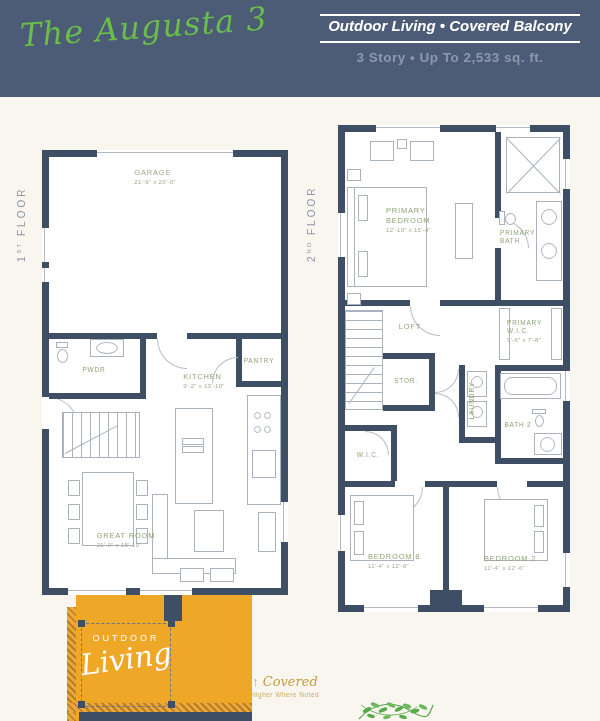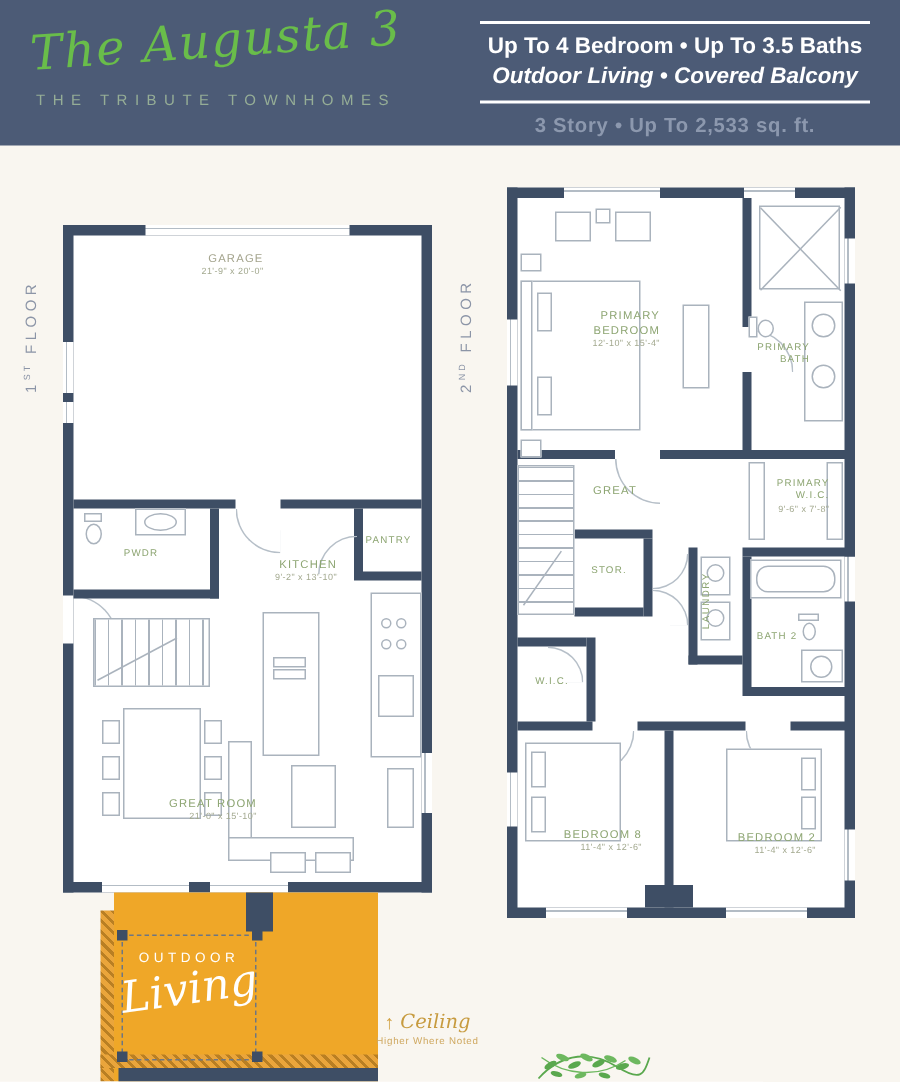--- a/index.html
+++ b/index.html
@@ -27,21 +27,21 @@
   .arc{position:absolute;border:1px solid #b6bfc8;box-sizing:border-box;background:transparent;}
   .arc-tl{border-radius:100% 0 0 0;border-right:none;border-bottom:none;}
   .arc-tr{border-radius:0 100% 0 0;border-left:none;border-bottom:none;}
   .arc-bl{border-radius:0 0 0 100%;border-right:none;border-top:none;}
   .arc-br{border-radius:0 0 100% 0;border-left:none;border-top:none;}
   .stairs-h{position:absolute;border:1px solid #aab3bd;background-color:#fff;box-sizing:border-box;
         background-image:repeating-linear-gradient(to right,#aab3bd 0 1px,transparent 1px 9px);}
   .stairs-v{position:absolute;border:1px solid #aab3bd;background-color:#fff;box-sizing:border-box;
         background-image:repeating-linear-gradient(to bottom,#aab3bd 0 1px,transparent 1px 9px);}
   .diag{position:absolute;background:#aab3bd;height:1px;transform-origin:left center;}
-  .rlabel{position:absolute;transform:translate(-50%,-50%);text-align:right;color:#8da572;line-height:1.3;}
+  .rlabel{position:absolute;transform:translate(-50%,-50%);text-align:left;color:#8da572;line-height:1.3;}
   .rname{font-size:7.5px;letter-spacing:.8px;}
   .rdims{font-size:6px;color:#a3a98f;margin-top:1px;letter-spacing:.3px;}
   .floor-tag{position:absolute;width:112px;transform:rotate(-90deg);transform-origin:0 0;
         color:#8c95a7;font-size:10px;letter-spacing:3px;white-space:nowrap;}
   .floor-tag sup{font-size:6px;vertical-align:4px;letter-spacing:2px;}
   .vtext{position:absolute;font-size:6.5px;color:#8da572;letter-spacing:1px;transform:rotate(-90deg);text-align:center;}
   
   .outdoor{position:absolute;margin-left:19px;}
   .orange{position:absolute;background:#efa728;}
   .hatch{position:absolute;background:repeating-linear-gradient(45deg,#b97f23 0 2px,#eaa53b 2px 5px);}
@@ -57,24 +57,22 @@
   .note-word{font-family:"DejaVu Serif",serif;font-style:italic;font-size:13px;color:#c79b3f;}
   .note-sub{font-size:6.5px;color:#cfa860;letter-spacing:.5px;margin-top:2px;}
 </style>
 </head>
 <body>
 
 <div class="page">
 
   <div class="hdr">
     <div class="brand-title">The Augusta 3</div>
-    <div class="brand-sub">THE TRIBUTE TOWNHOMES</div>
     <div class="specs">
       <div class="rule"></div>
-      <div class="spec-line first">Up To 4 Bedroom • Up To 3.5 Baths</div>
       <div class="spec-line last">Outdoor Living • Covered Balcony</div>
       <div class="rule"></div>
       <div class="spec-muted">3 Story • Up To 2,533 sq. ft.</div>
     </div>
   </div>
 
   <div class="floor-tag" style="left:16px;top:262px;">
     <span>1</span><sup>ST</sup><span> FLOOR</span>
   </div>
 
@@ -144,21 +142,21 @@
     <div class="rlabel" style="left:52px;top:220px;">
       <div class="rname" style="font-size:6.5px;">PWDR</div>
     </div>
     <div class="rlabel" style="left:162px;top:231px;">
       <div class="rname">KITCHEN</div>
       <div class="rdims">9'-2" x 13'-10"</div>
     </div>
     <div class="rlabel" style="left:217px;top:211px;">
       <div class="rname" style="font-size:6.5px;">PANTRY</div>
     </div>
-    <div class="rlabel" style="left:100px;top:390px;">
+    <div class="rlabel" style="left:84px;top:390px;">
       <div class="rname">GREAT ROOM</div>
       <div class="rdims">21'-0" x 15'-10"</div>
     </div>
   </div>
 
   <div class="outdoor" style="left:48px;top:595px;width:185px;height:126px;">
     <div class="orange" style="left:9px;top:0;width:176px;height:126px;"></div>
     <div class="hatch" style="left:0;top:12px;width:9px;height:114px;"></div>
     <div class="hatch" style="left:0;top:108px;width:185px;height:9px;"></div>
     <div class="w" style="left:12px;top:117px;width:173px;height:9px;"></div>
@@ -170,21 +168,21 @@
     <div class="post" style="left:101px;top:106px;"></div>
     <div class="od-text" style="left:9px;top:38px;width:100px;">
       <div class="od-line1">OUTDOOR</div>
       <div class="od-line2">Living</div>
     </div>
   </div>
 
   <div class="note" style="left:240px;top:674px;width:90px;">
     <div class="note-row">
       <span class="note-arrow">↑</span>
-      <span class="note-word">Ceiling</span>
+      <span class="note-word">Covered</span>
     </div>
     <div class="note-sub">Higher Where Noted</div>
   </div>
 
   <svg style="position:absolute;left:355px;top:697px;" width="80" height="26" viewBox="0 0 80 26">
     <path d="M4 22 C 20 4, 40 4, 56 14 S 74 20, 78 8" fill="none" stroke="#5aa84e" stroke-width="1.2"></path>
     <path d="M6 8 C 22 20, 44 22, 62 10" fill="none" stroke="#6db85f" stroke-width="1"></path>
     <ellipse cx="12" cy="13" rx="4.5" ry="2" fill="#5aa84e" transform="rotate(-30 12 13)"></ellipse>
     <ellipse cx="20" cy="8" rx="4.5" ry="2" fill="#6db85f" transform="rotate(22 20 8)"></ellipse>
     <ellipse cx="28" cy="13" rx="4.5" ry="2" fill="#5aa84e" transform="rotate(-22 28 13)"></ellipse>
@@ -295,21 +293,21 @@
     <div class="fx" style="left:196px;top:406px;width:10px;height:22px;"></div>
 
     <div class="rlabel" style="left:75px;top:95px;width:54px;">
       <div class="rname">PRIMARY BEDROOM</div>
       <div class="rdims">12'-10" x 15'-4"</div>
     </div>
     <div class="rlabel" style="left:182px;top:112px;width:40px;">
       <div class="rname" style="font-size:6.5px;">PRIMARY BATH</div>
     </div>
     <div class="rlabel" style="left:72px;top:202px;">
-      <div class="rname">GREAT</div>
+      <div class="rname">LOFT</div>
     </div>
     <div class="rlabel" style="left:68px;top:256px;">
       <div class="rname" style="font-size:6.5px;">STOR.</div>
     </div>
     <div class="rlabel" style="left:192px;top:207px;width:46px;">
       <div class="rname" style="font-size:6.5px;">PRIMARY W.I.C.</div>
       <div class="rdims">9'-6" x 7'-8"</div>
     </div>
     <div class="vtext" style="left:113px;top:272px;width:40px;">LAUNDRY</div>
     <div class="rlabel" style="left:180px;top:300px;">

